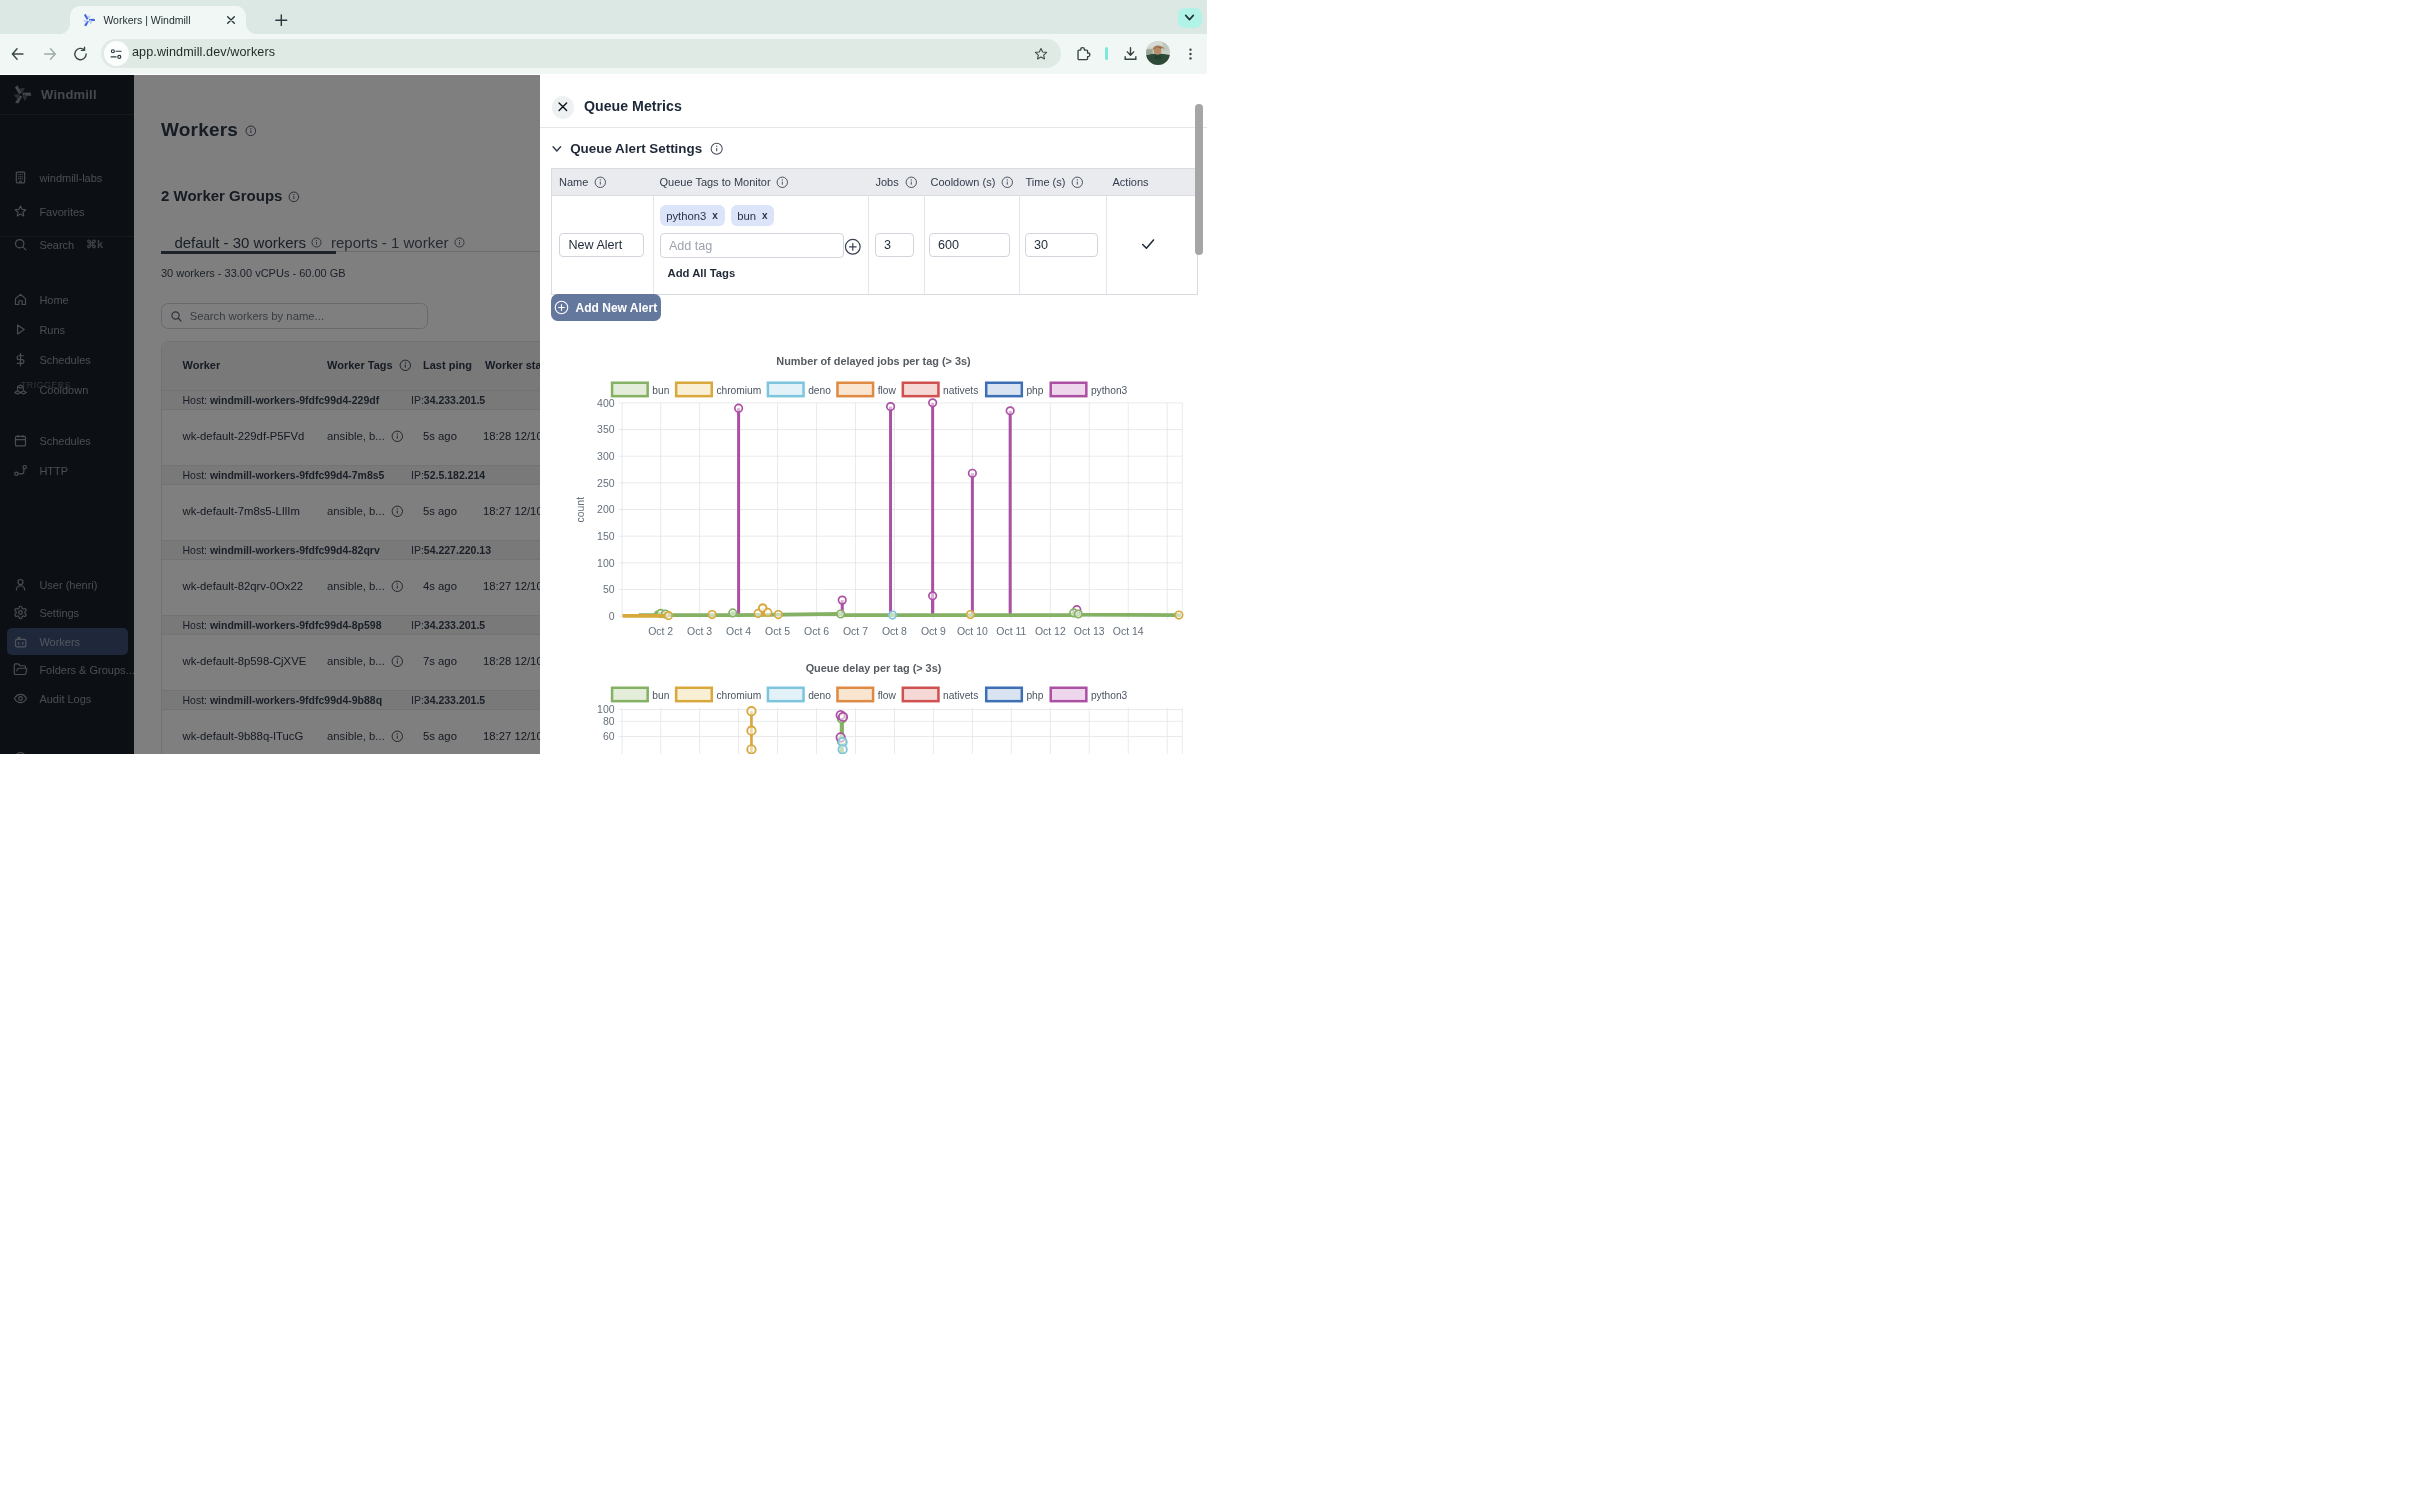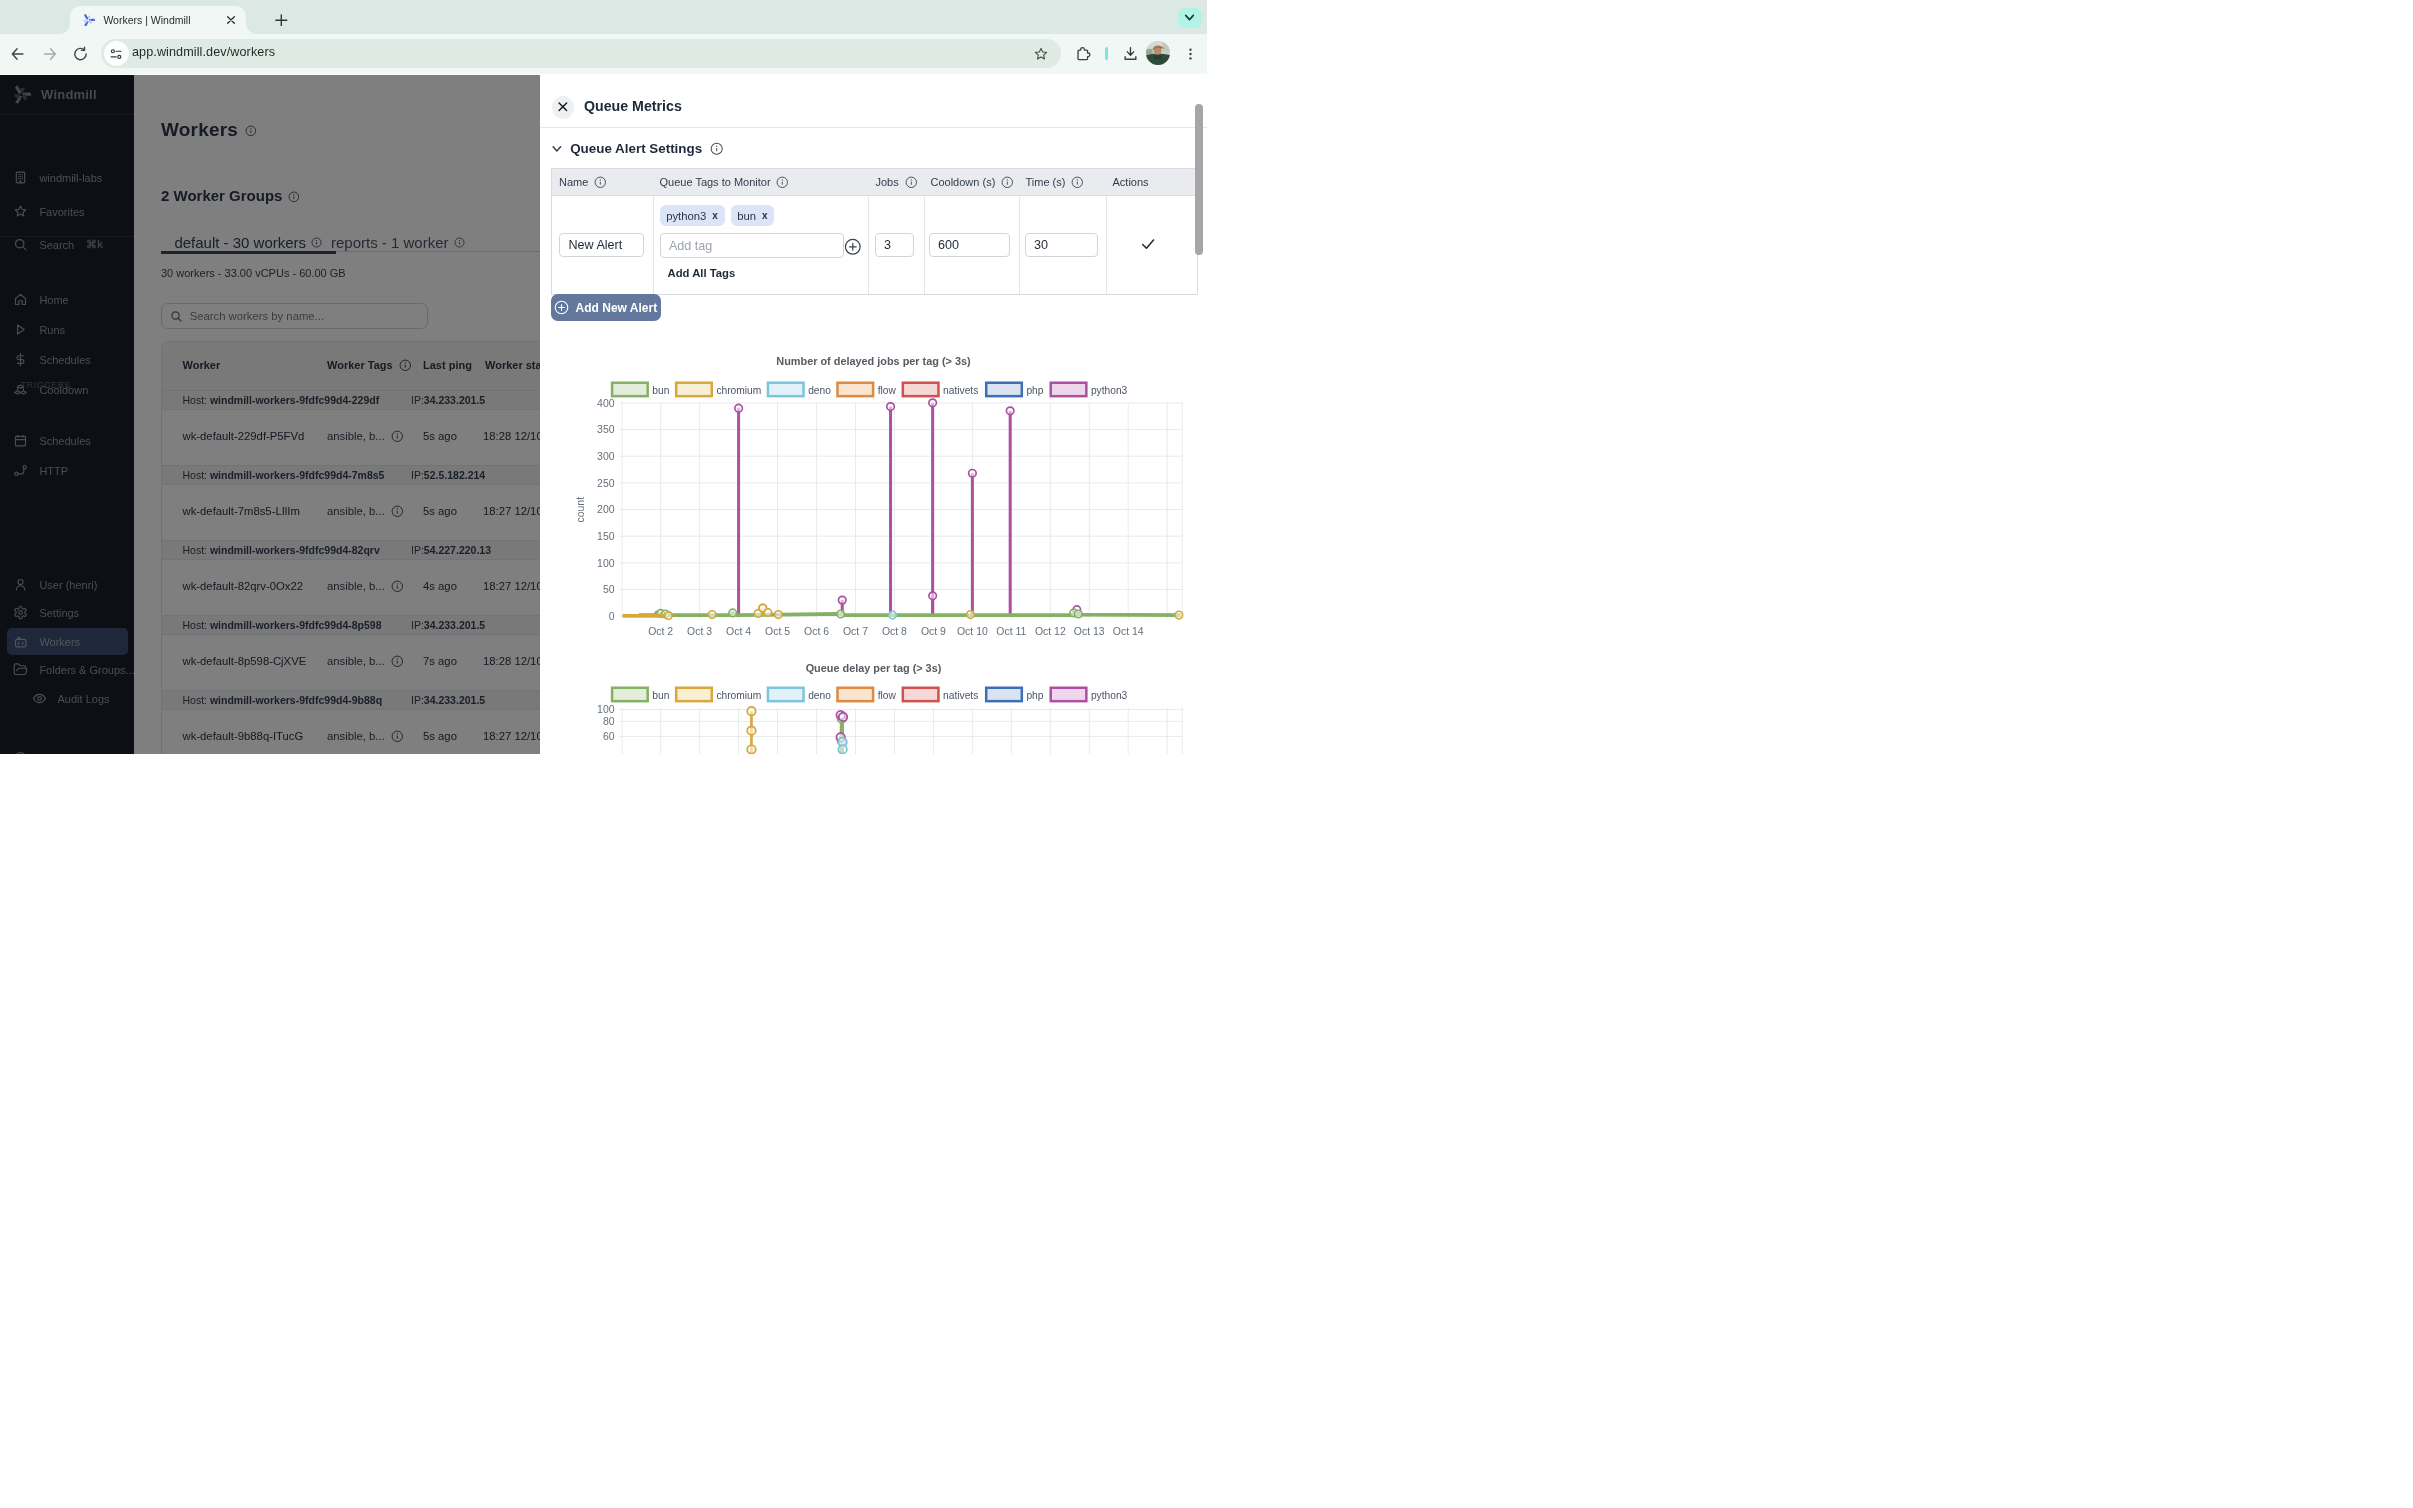--- a/index.html
+++ b/index.html
@@ -353,21 +353,21 @@
         <div class="side-item" style="top: 545px;">
           <span class="si-icon">
             <svg width="15" height="15" viewBox="0 0 18 18">
               <g transform="scale(0.75)">
                 <path d="m6 14 1.5-2.9A2 2 0 0 1 9.24 10H20a2 2 0 0 1 1.94 2.5l-1.54 6a2 2 0 0 1-1.95 1.5H4a2 2 0 0 1-2-2V5a2 2 0 0 1 2-2h3.9a2 2 0 0 1 1.69.9l.81 1.2a2 2 0 0 0 1.67.9H18a2 2 0 0 1 2 2v2" fill="none" stroke="currentColor" stroke-width="1.9" stroke-linejoin="round" stroke-linecap="round"></path>
               </g>
             </svg>
           </span>
           <span>Folders &amp; Groups...</span>
         </div>
-        <div class="side-item" style="top: 574px; justify-content: center;">
+        <div class="side-item" style="top: 574px;">
           <span class="si-icon">
             <svg width="15" height="15" viewBox="0 0 18 18">
               <path d="M1.8 9 C3.5 5.7 6 4 9 4 s5.5 1.7 7.2 5 C14.5 12.3 12 14 9 14 S3.5 12.3 1.8 9 Z" fill="none" stroke="currentColor" stroke-width="1.4"></path>
               <circle cx="9" cy="9" r="2.2" fill="none" stroke="currentColor" stroke-width="1.4"></circle>
             </svg>
           </span>
           <span>Audit Logs</span>
         </div>
         <div class="side-item" style="top: 634px;">
           <span class="si-icon">

